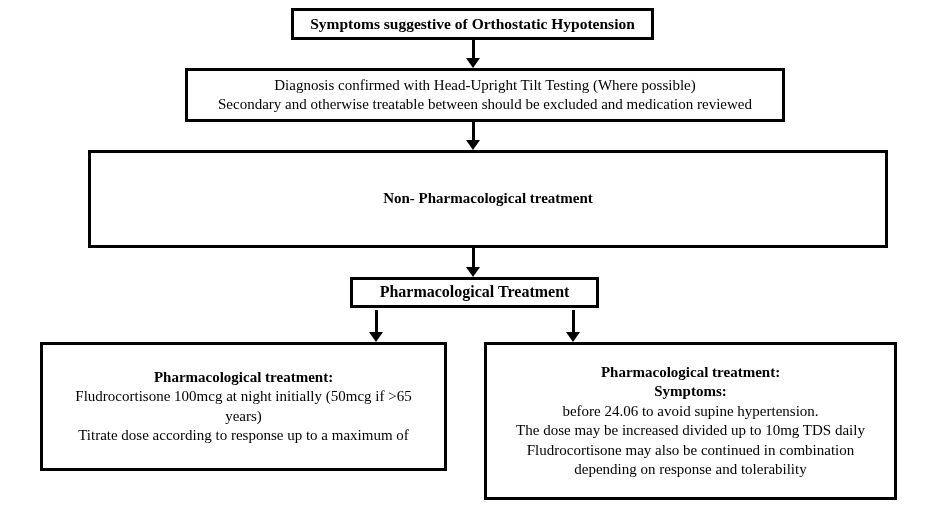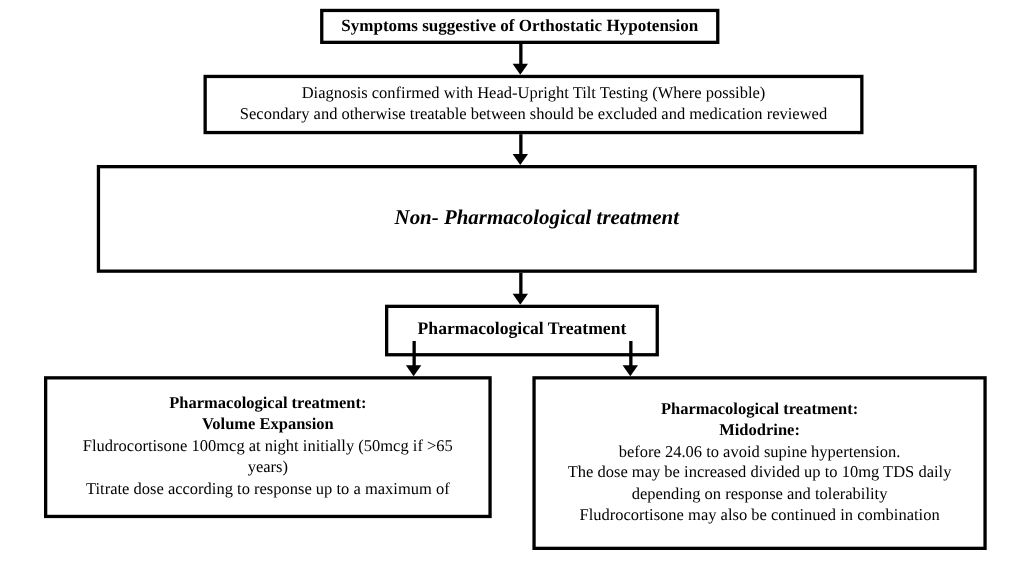--- a/index.html
+++ b/index.html
@@ -29,22 +29,22 @@
   }
   .line {
     line-height: 1.30;
     white-space: nowrap;
   }
   .b { font-weight: bold; }
 
   
   #node-symptoms   { left: 291px; top: 8px;   width: 363px; height: 32px; font-size: 15.5px; font-weight: bold; }
   #node-diagnosis  { left: 173px; top: 68px;  width: 600px; height: 54px; font-size: 15px; margin-left: 12px; }
-  #node-nonpharm   { left: 88px;  top: 150px; width: 800px; height: 98px; font-size: 19px; font-style: italic; }
-  #node-pharm      { left: 350px; top: 277px; width: 249px; height: 47px; font-size: 16px; }
+  #node-nonpharm   { left: 88px;  top: 150px; width: 800px; height: 98px; font-size: 15px; }
+  #node-pharm      { left: 350px; top: 277px; width: 249px; height: 31px; font-size: 16px; }
   #node-volume     { left: 40px;  top: 342px; width: 407px; height: 129px; font-size: 15px; }
   #node-midodrine  { left: 484px; top: 342px; width: 413px; height: 158px; font-size: 15px; }
 
   
   .arrow {
     position: absolute;
   }
   .arrow .shaft {
     position: absolute;
     left: 50%;
@@ -116,28 +116,27 @@
     <span class="shaft"></span>
     <span class="head"></span>
   </div>
   <div class="arrow" id="arrow-5">
     <span class="shaft"></span>
     <span class="head"></span>
   </div>
 
   <div class="node" id="node-volume">
     <div class="line b">Pharmacological treatment:</div>
-    <div class="line b">Volume Expansion</div>
     <div class="line">Fludrocortisone 100mcg at night initially (50mcg if &gt;65</div>
     <div class="line">years)</div>
     <div class="line">Titrate dose according to response up to a maximum of</div>
   </div>
 
   <div class="node" id="node-midodrine">
     <div class="line b">Pharmacological treatment:</div>
-    <div class="line b">Midodrine:</div>
+    <div class="line b">Symptoms:</div>
     <div class="line">before 24.06 to avoid supine hypertension.</div>
     <div class="line">The dose may be increased divided up to 10mg TDS daily</div>
+    <div class="line">Fludrocortisone may also be continued in combination</div>
     <div class="line">depending on response and tolerability</div>
-    <div class="line">Fludrocortisone may also be continued in combination</div>
   </div>
 
 </div>
 
 </body></html>

